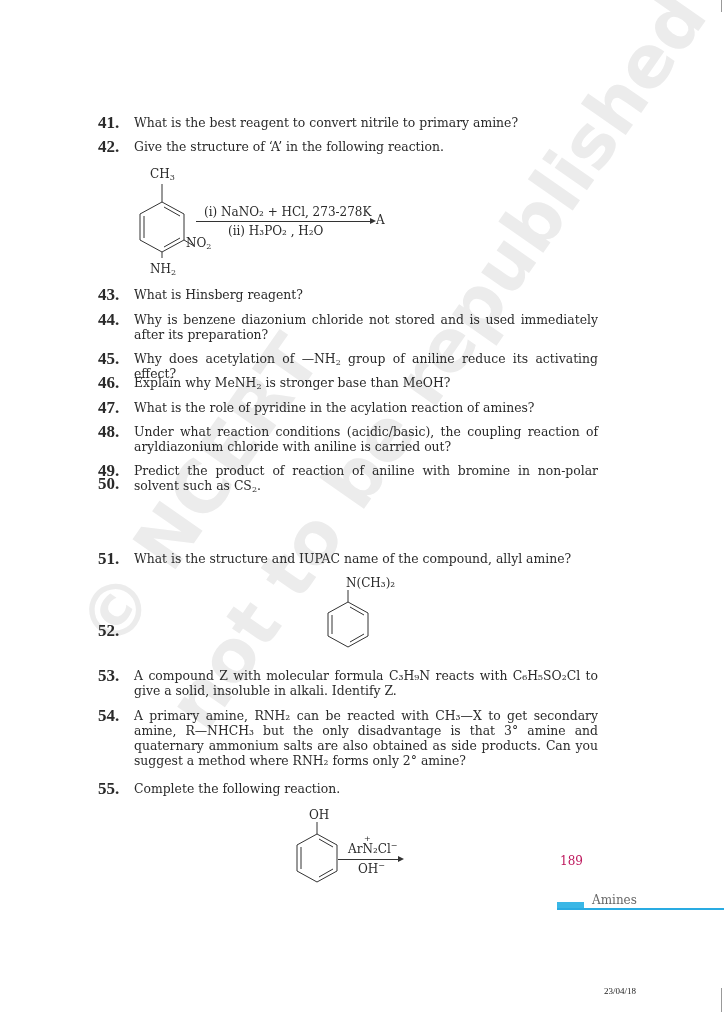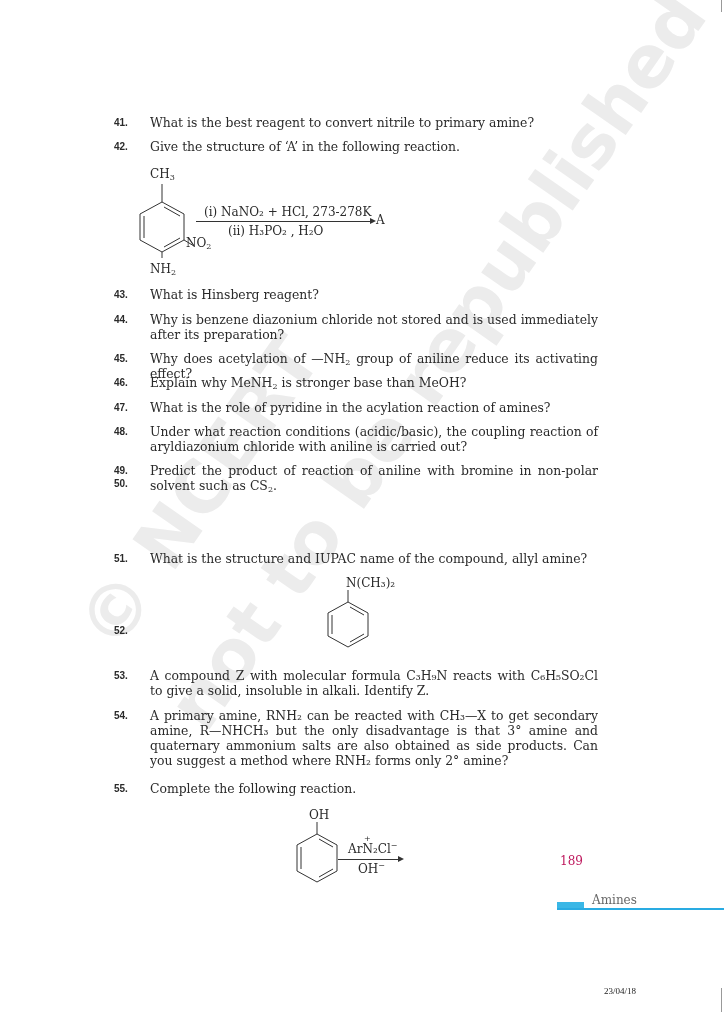--- a/index.html
+++ b/index.html
@@ -18,22 +18,22 @@
   }
   .wm1 { font-size: 72px; left: 20px; top: 250px; transform: rotate(-55deg); }
   .wm2 { font-size: 72px; left: 110px; top: 330px; transform: rotate(-55deg); }
   .content { position: relative; z-index: 1; }
   .q {
     position: absolute; left: 98px; width: 500px;
     font-size: 12.4px; line-height: 15px;
     display: flex;
   }
   .q .num {
-    width: 36px; flex: 0 0 36px; font-family: Liberation Sans, sans-serif;
-    font-weight: bold; font-size: 10px; margin-left: 16px;
+    width: 36px; flex: 0 0 36px; font-family: Liberation Serif, serif;
+    font-weight: bold; font-size: 17px;
   }
   .q .txt { flex: 1; text-align: justify; }
   sub { font-size: 8px; vertical-align: -2px; line-height: 0; }
   sup { font-size: 8px; vertical-align: 5px; line-height: 0; }
   .chem { position: absolute; font-size: 12px; line-height: 14px; }
   .rx-label { position: absolute; font-size: 12px; white-space: nowrap; }
   .arrow-line { position: absolute; height: 0; border-top: 1px solid #333; }
   .arrowhead {
     position: absolute; width: 0; height: 0;
     border-top: 3px solid transparent; border-bottom: 3px solid transparent;

